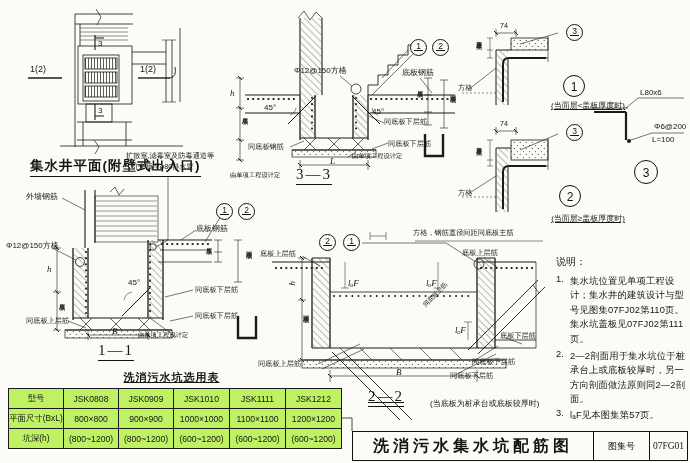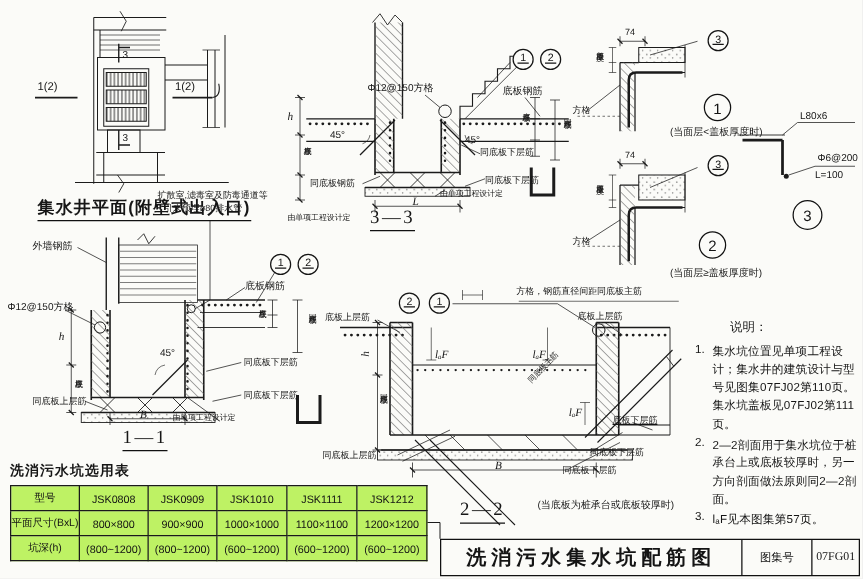--- a/index.html
+++ b/index.html
@@ -4,21 +4,21 @@
 <style>
   html,body{margin:0;padding:0;background:#e8e8e8;}
   .sheet{position:relative;width:690px;height:463px;background:#fbfbf8;
          font-family:"Liberation Sans","DejaVu Sans",sans-serif;color:#141414;overflow:hidden;}
   svg.lines{position:absolute;left:0;top:0;}
   .lb{position:absolute;font-size:8px;line-height:1.15;white-space:nowrap;color:#161616;}
   .f6{font-size:6.3px}.f7{font-size:7.2px}.f8{font-size:8px}
   .f9{font-size:9px}.f10{font-size:10px}
   .it{font-family:"Liberation Serif","DejaVu Serif",serif;font-style:italic;font-size:9px;}
   .v{writing-mode:vertical-rl;text-orientation:upright;letter-spacing:0.5px;}
-  .ctr{}
+  .ctr{text-align:center;text-decoration:underline;}
   .bold{font-weight:bold;}
   .plan-title{font-size:13.5px;font-weight:bold;letter-spacing:1px;
               border-bottom:1.8px solid #111;padding-bottom:2px;}
   .sect-title{font-size:15px;letter-spacing:2px;border-bottom:1.6px solid #111;
               padding-bottom:1px;font-family:"Liberation Serif","DejaVu Serif",serif;text-align:center;}
   .co{position:absolute;width:17px;height:17px;border:1px solid #151515;border-radius:50%;
       background:#fbfbf8;box-sizing:border-box;}
   .co b{display:block;font-weight:normal;font-size:8.5px;height:9px;line-height:10px;
         border-bottom:0.9px solid #151515;margin:1px 3px 0 3px;text-align:center;}
   .bco{position:absolute;width:22px;height:22px;border:1.3px solid #111;border-radius:50%;
@@ -347,29 +347,29 @@
     </div>
 <span class="lb f7" style="left:260px;top:250px;">底板上层筋</span>
 <span class="lb f7" style="left:413px;top:229px;">方格，钢筋直径间距同底板主筋</span>
 <span class="lb f7" style="left:462px;top:249px;">底板上层筋</span>
 <span class="lb f6 it" style="left:348px;top:278px;">lₐF</span>
 <span class="lb f6 it" style="left:426px;top:278px;">lₐF</span>
 <span class="lb f6 it" style="left:455px;top:325px;">lₐF</span>
 <span class="lb it r90" style="left:290px;top:278px;">h</span>
 <span class="lb f6 v" style="left:303px;top:310px;height:38px;">同底板厚</span>
 <span class="lb f6 r45" style="left:424px;top:302px;">同底板主筋</span>
-<span class="lb f7" style="left:490px;top:332px;text-decoration:underline;">底板下层筋</span>
+<span class="lb f7" style="left:500px;top:332px;">底板下层筋</span>
 <span class="lb f7" style="left:472px;top:358px;">同底板下层筋</span>
 <span class="lb f7" style="left:450px;top:372px;">同底板下层筋</span>
 <span class="lb f7" style="left:258px;top:360px;">同底板上层筋</span>
 <span class="lb it" style="left:396px;top:367px;">B</span>
-<span class="lb sect-title" style="left:368px;top:400px;">2—2</span>
+<span class="lb sect-title" style="left:368px;top:388px;text-decoration:underline;">2—2</span>
 <span class="lb f8" style="left:430px;top:399px;">(当底板为桩承台或底板较厚时)</span>
 
-<span class="lb f10" style="left:584px;top:257px;">说明：</span>
+<span class="lb f10" style="left:556px;top:257px;font-family:Liberation Mono, monospace;">说明：</span>
 <div class="note-item" style="left:556px;top:274px;">
   <span class="note-no">1.</span>
   <span class="note-tx">集水坑位置见单项工程设计；集水井的建筑设计与型号见图集07FJ02第110页。集水坑盖板见07FJ02第111页。</span>
 </div>
 <div class="note-item" style="left:556px;top:349px;">
   <span class="note-no">2.</span>
   <span class="note-tx">2—2剖面用于集水坑位于桩承台上或底板较厚时，另一方向剖面做法原则同2—2剖面。</span>
 </div>
 <div class="note-item" style="left:556px;top:408px;">
   <span class="note-no">3.</span>

